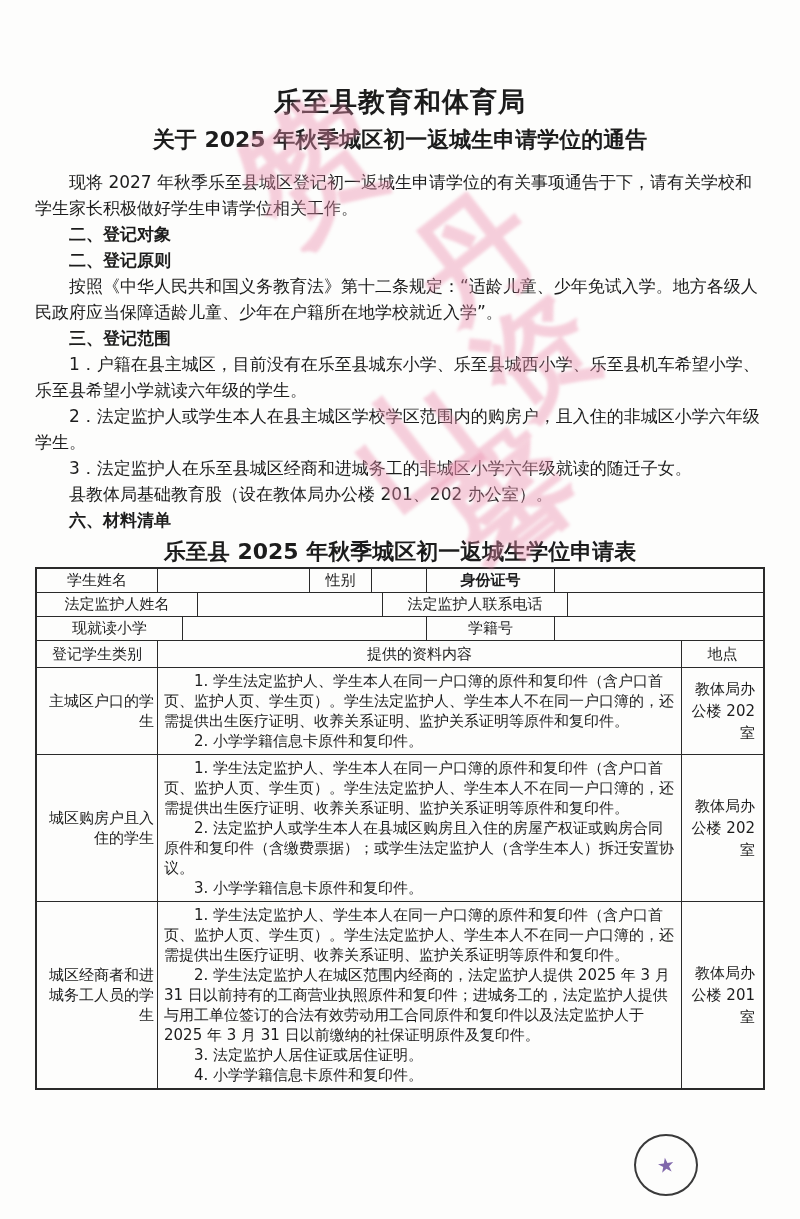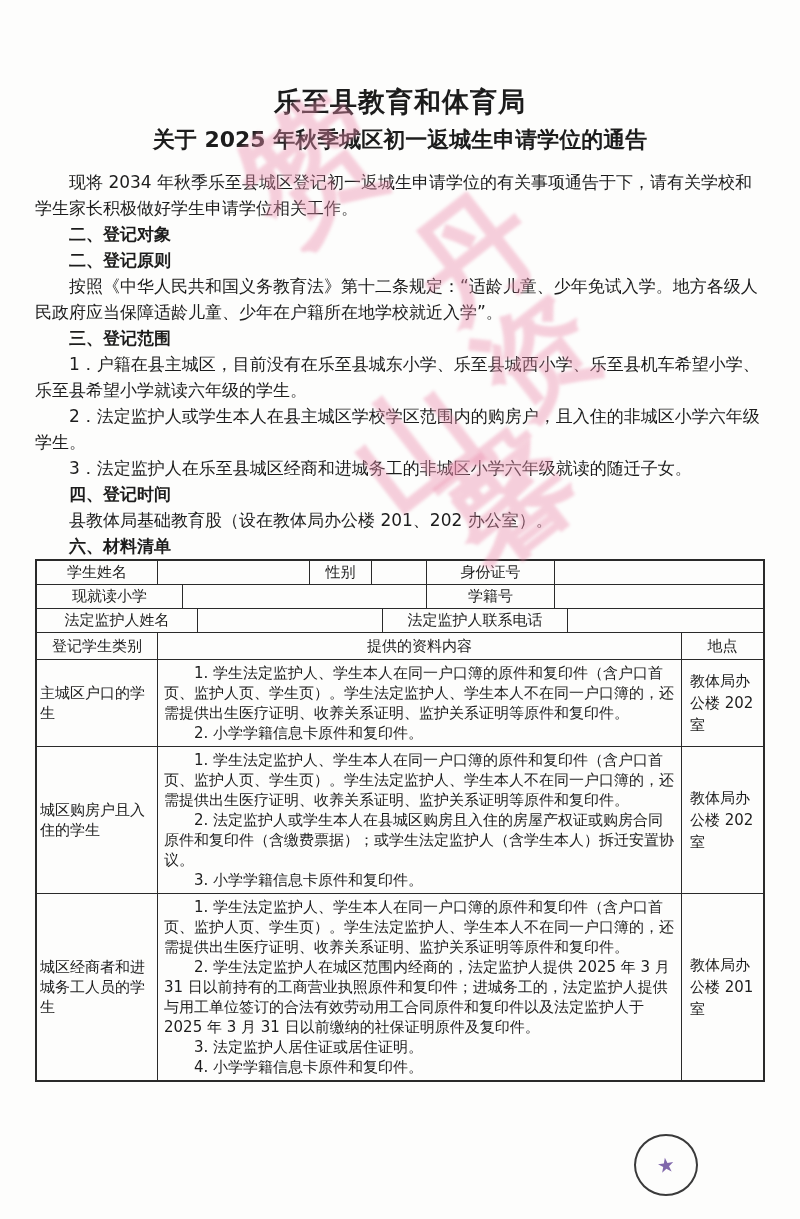--- a/index.html
+++ b/index.html
@@ -25,21 +25,21 @@
   .body-text .sec-h { text-indent:2em; font-weight:bold; }
   
   .form-title { text-align:center; font-size:22px; font-weight:bold; margin-top:4px; }
   .form-number { text-align:right; font-size:15px; margin:2px 8px 3px 0; }
   .form-number .suffix { display:inline-block; margin-left:46px; margin-right:6px; }
   .app-table { border:2px solid #2a2a2a; font-size:15px; }
   .t-row { display:flex; border-top:1px solid #2a2a2a; align-items:stretch; }
   .t-row:first-child { border-top:none; }
   .cell {
     border-left:1px solid #2a2a2a; display:flex; align-items:center;
-    justify-content:center; text-align:left; padding:1px 3px; min-height:23px;
+    justify-content:center; text-align:right; padding:1px 3px; min-height:23px;
   }
   .cell:first-child { border-left:none; }
   .grow { flex:1 1 auto; }
   .hdr .cell { font-size:15px; }
   .cat-label { width:120px; flex:0 0 120px; line-height:20px; }
   .cat-content {
     flex:1 1 auto; display:block; text-align:left; padding:3px 6px; line-height:20px;
   }
   .cat-content p { text-indent:2em; }
   .cat-content p:empty { display:none; }
@@ -65,62 +65,62 @@
     <span class="wm" style="left:355px; top:385px;  font-size:120px;">山</span>
     <span class="wm" style="left:445px; top:435px;  font-size:125px;">馨</span>
   </div>
 
   <div class="content">
 
     <div class="doc-title">乐至县教育和体育局</div>
     <div class="notice-title">关于 2025 年秋季城区初一返城生申请学位的通告</div>
 
     <div class="body-text">
-      <p>现将 2034 年秋季乐至县城区登记初一返城生申请学位的有关事项通告于下，请有关学校和学生家长积极做好学生申请学位相关工作。</p>
+      <p>现将 2027 年秋季乐至县城区登记初一返城生申请学位的有关事项通告于下，请有关学校和学生家长积极做好学生申请学位相关工作。</p>
 
       <p class="sec-h">二、登记对象</p>
 
       <p class="sec-h">二、登记原则</p>
       <p>按照《中华人民共和国义务教育法》第十二条规定：“适龄儿童、少年免试入学。地方各级人民政府应当保障适龄儿童、少年在户籍所在地学校就近入学”。</p>
 
       <p class="sec-h">三、登记范围</p>
       <p>1．户籍在县主城区，目前没有在乐至县城东小学、乐至县城西小学、乐至县机车希望小学、乐至县希望小学就读六年级的学生。</p>
       <p>2．法定监护人或学生本人在县主城区学校学区范围内的购房户，且入住的非城区小学六年级学生。</p>
       <p>3．法定监护人在乐至县城区经商和进城务工的非城区小学六年级就读的随迁子女。</p>
 
-      <p class="sec-h">四、登记时间</p>
 
       <p>县教体局基础教育股（设在教体局办公楼 201、202 办公室）。</p>
 
       <p class="sec-h">六、材料清单</p>
     </div>
 
+    <div class="form-title">乐至县 2025 年秋季城区初一返城生学位申请表</div>
 
     <div class="app-table">
 
       <div class="t-row">
         <div class="cell" style="width:120px; flex:0 0 120px;">学生姓名</div>
         <div class="cell" style="width:152px; flex:0 0 152px;"></div>
         <div class="cell" style="width:62px;  flex:0 0 62px;">性别</div>
         <div class="cell" style="width:55px;  flex:0 0 55px;"></div>
-        <div class="cell" style="width:128px; flex:0 0 128px;">身份证号</div>
+        <div class="cell" style="width:128px; flex:0 0 128px;font-weight:bold;">身份证号</div>
+        <div class="cell grow"></div>
+      </div>
+
+      <div class="t-row">
+        <div class="cell" style="width:160px; flex:0 0 160px;">法定监护人姓名</div>
+        <div class="cell" style="width:185px; flex:0 0 185px;"></div>
+        <div class="cell" style="width:185px; flex:0 0 185px;">法定监护人联系电话</div>
         <div class="cell grow"></div>
       </div>
 
       <div class="t-row">
         <div class="cell" style="width:145px; flex:0 0 145px;">现就读小学</div>
         <div class="cell" style="width:244px; flex:0 0 244px;"></div>
         <div class="cell" style="width:128px; flex:0 0 128px;">学籍号</div>
-        <div class="cell grow"></div>
-      </div>
-
-      <div class="t-row">
-        <div class="cell" style="width:160px; flex:0 0 160px;">法定监护人姓名</div>
-        <div class="cell" style="width:185px; flex:0 0 185px;"></div>
-        <div class="cell" style="width:185px; flex:0 0 185px;">法定监护人联系电话</div>
         <div class="cell grow"></div>
       </div>
 
       <div class="t-row hdr">
         <div class="cell cat-label">登记学生类别</div>
         <div class="cell grow">提供的资料内容</div>
         <div class="cell cat-loc">地点</div>
       </div>
 
       <div class="t-row">

